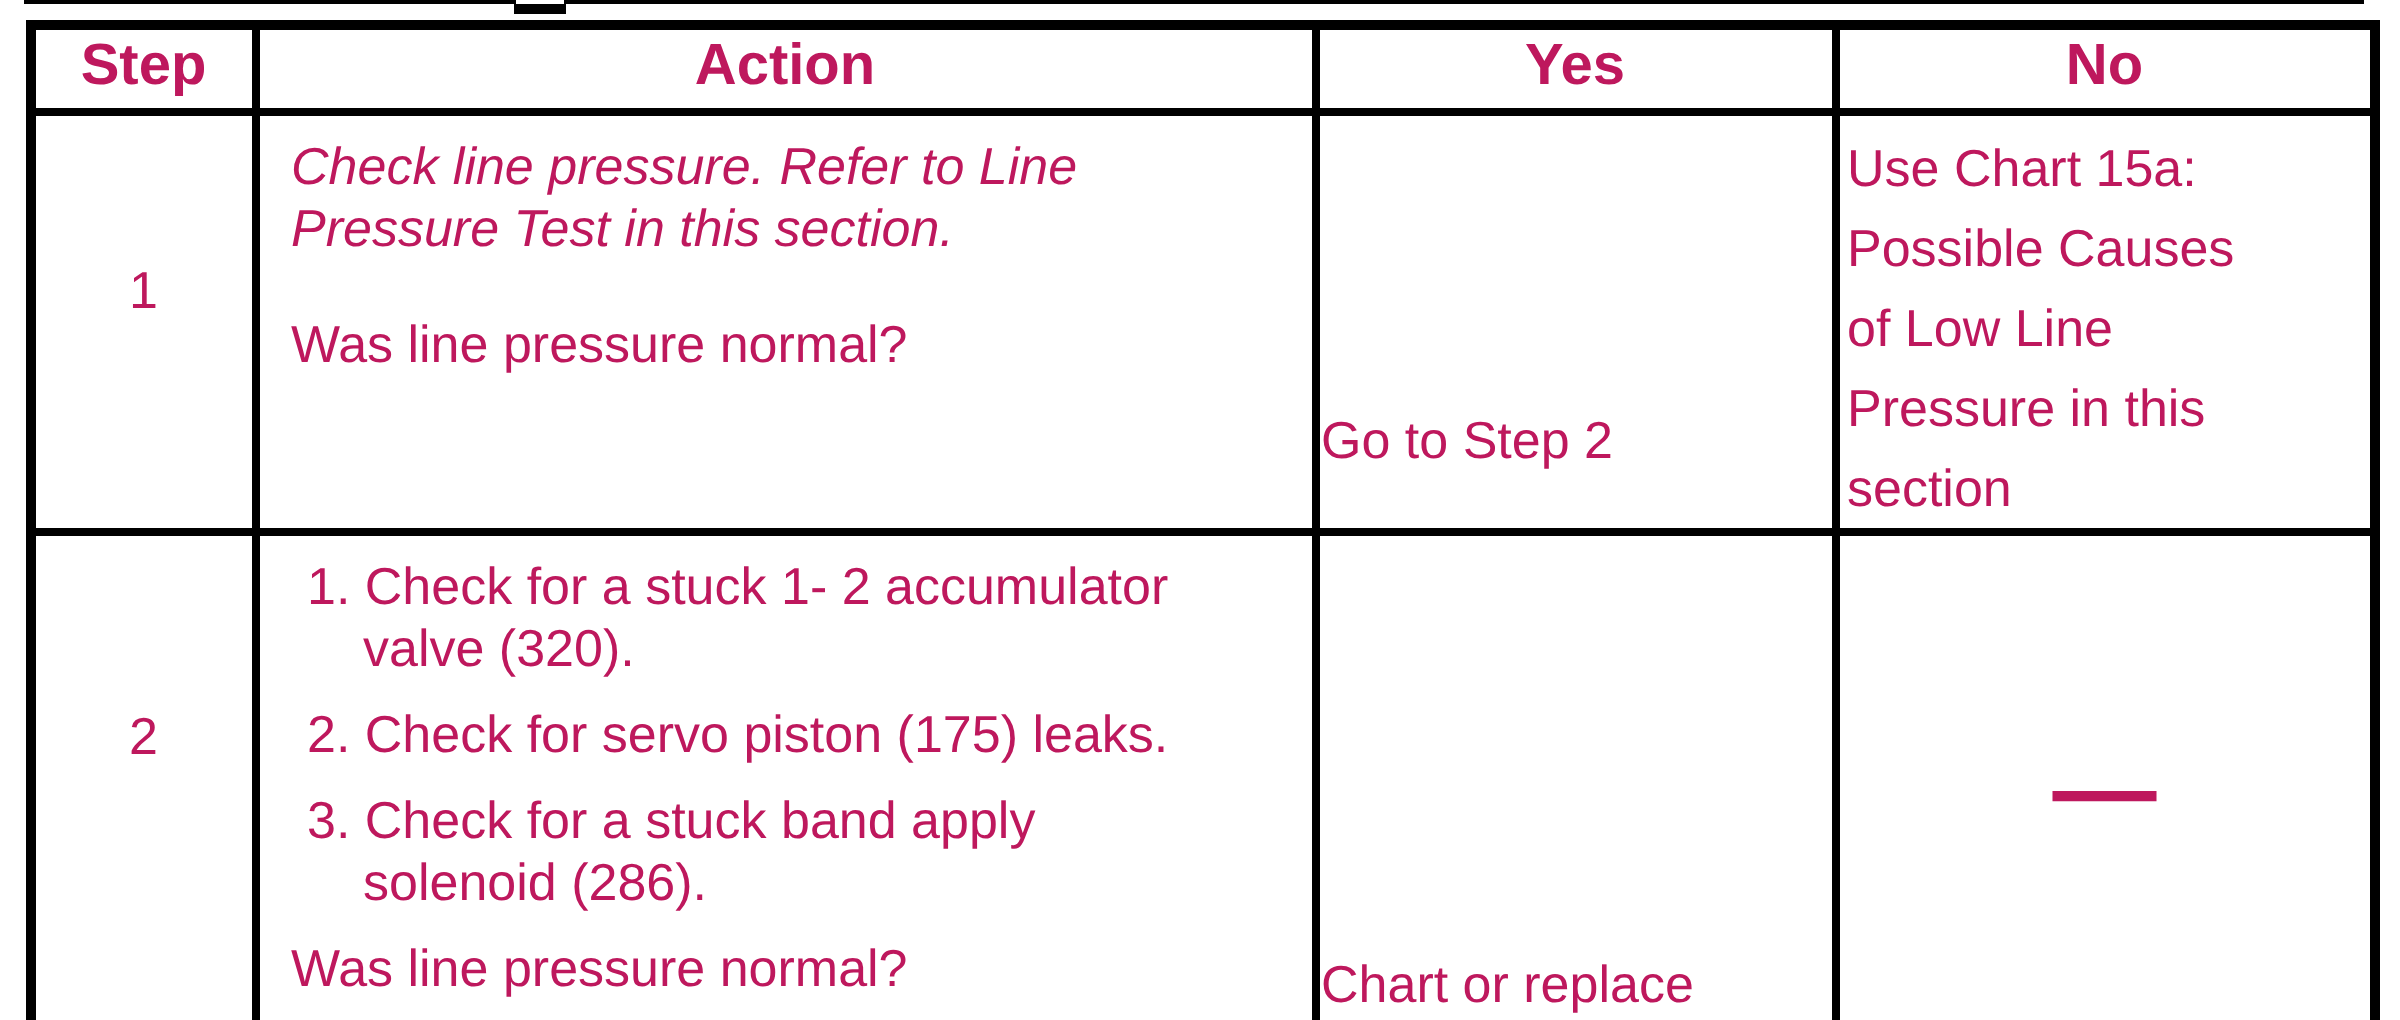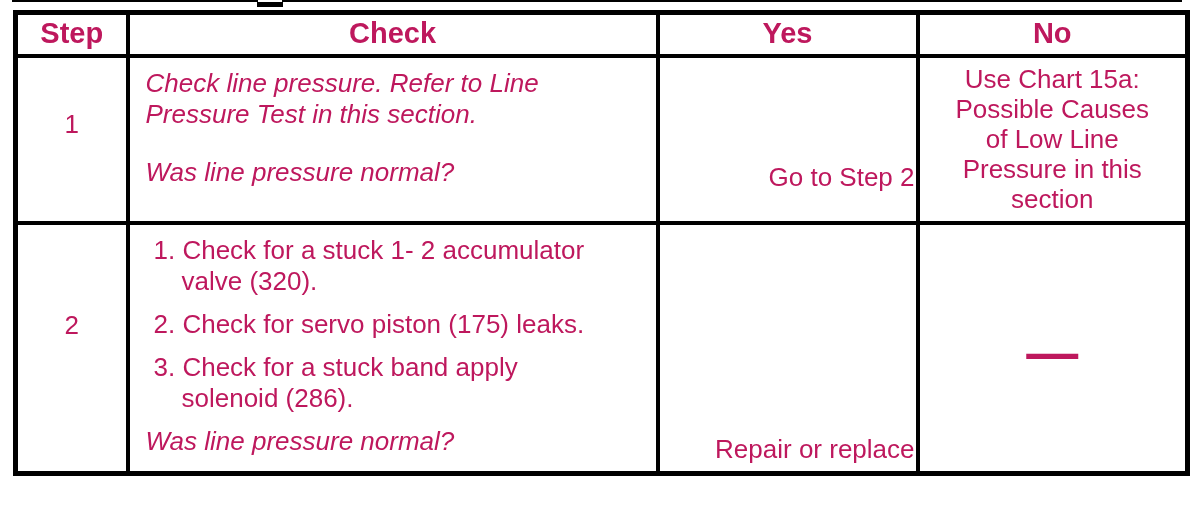--- a/index.html
+++ b/index.html
@@ -85,44 +85,42 @@
     padding: 10px 12px 0 16px;
   }
   .action-paragraph {
     margin: 0 0 27px 0;
     white-space: pre-line;
     font-style: italic;
   }
   .action-question {
     margin: 0;
     white-space: pre-line;
-    font-style: italic;
   }
   .action-item {
     padding-left: 36px;
     text-indent: -28px;
     white-space: pre-line;
     margin: 0 0 12px 0;
   }
   .row-2 .action-question {
     margin-top: 0;
   }
 
   td.cell-yes {
     vertical-align: bottom;
-    text-align: right;
+    text-align: left;
   }
   td.cell-yes-1 { padding-bottom: 28px; }
   td.cell-yes-2 { padding-bottom: 6px; }
 
   td.cell-no-1 {
     vertical-align: top;
-    text-align: center;
     padding: 6px 4px 0 4px;
-    line-height: 30px;
+    line-height: 40px;
     white-space: pre-line;
   }
   td.cell-no-2 {
     vertical-align: middle;
     text-align: center;
     padding-top: 24px;
   }
   .dash {
     font-size: 52px;
     font-weight: bold;
@@ -142,21 +140,21 @@
   <table class="diag">
     <colgroup>
       <col style="width:112px">
       <col style="width:530px">
       <col style="width:260px">
       <col style="width:270px">
     </colgroup>
     <tbody>
         <tr class="row-header">
       <th>Step</th>
-      <th>Check</th>
+      <th>Action</th>
       <th>Yes</th>
       <th>No</th>
     </tr>
 
     <tr class="row-1">
       <td class="cell-step cell-step-1">
         <span>1</span>
       </td>
       <td class="cell-action">
         <p class="action-paragraph">Check line pressure. Refer to Line
@@ -179,21 +177,21 @@
       </td>
       <td class="cell-action">
         <div class="action-item">1. Check for a stuck 1- 2 accumulator
 valve (320).</div>
         <div class="action-item">2. Check for servo piston (175) leaks.</div>
         <div class="action-item">3. Check for a stuck band apply
 solenoid (286).</div>
         <p class="action-question">Was line pressure normal?</p>
       </td>
       <td class="cell-yes cell-yes-2">
-        <span>Repair or replace</span>
+        <span>Chart or replace</span>
       </td>
       <td class="cell-no-2">
         <span class="dash">—</span>
       </td>
     </tr>
   </tbody>
     </table>
 
 </div>
 

